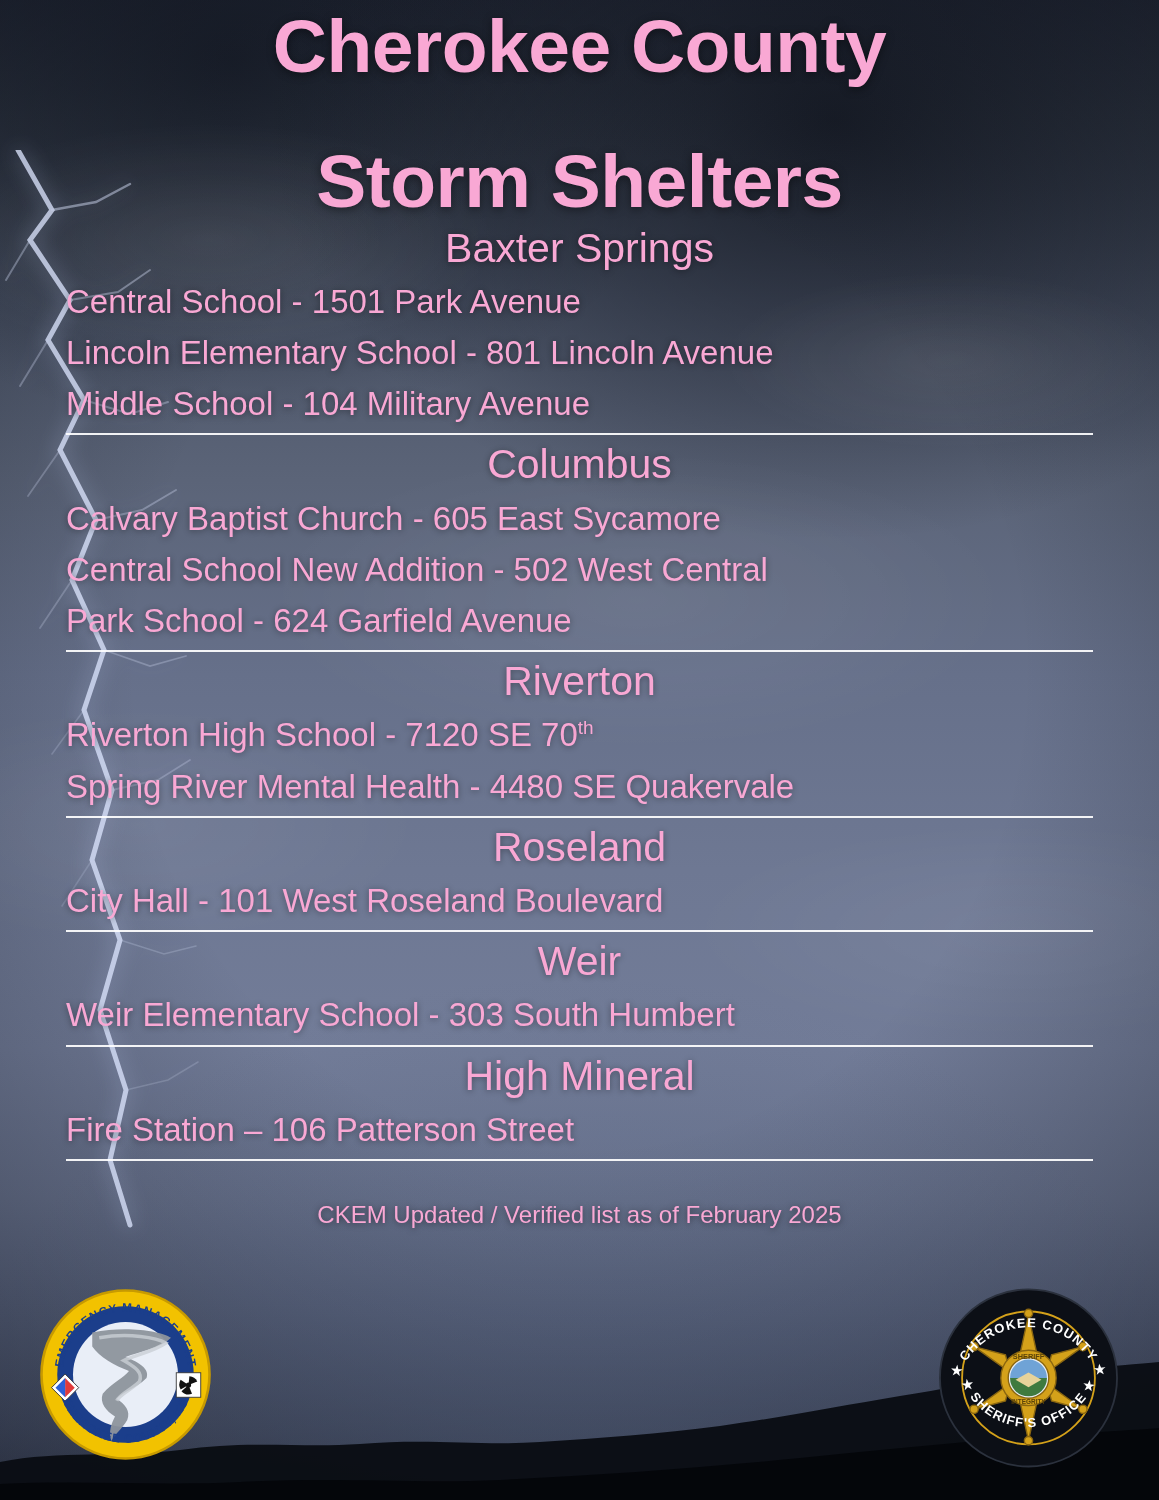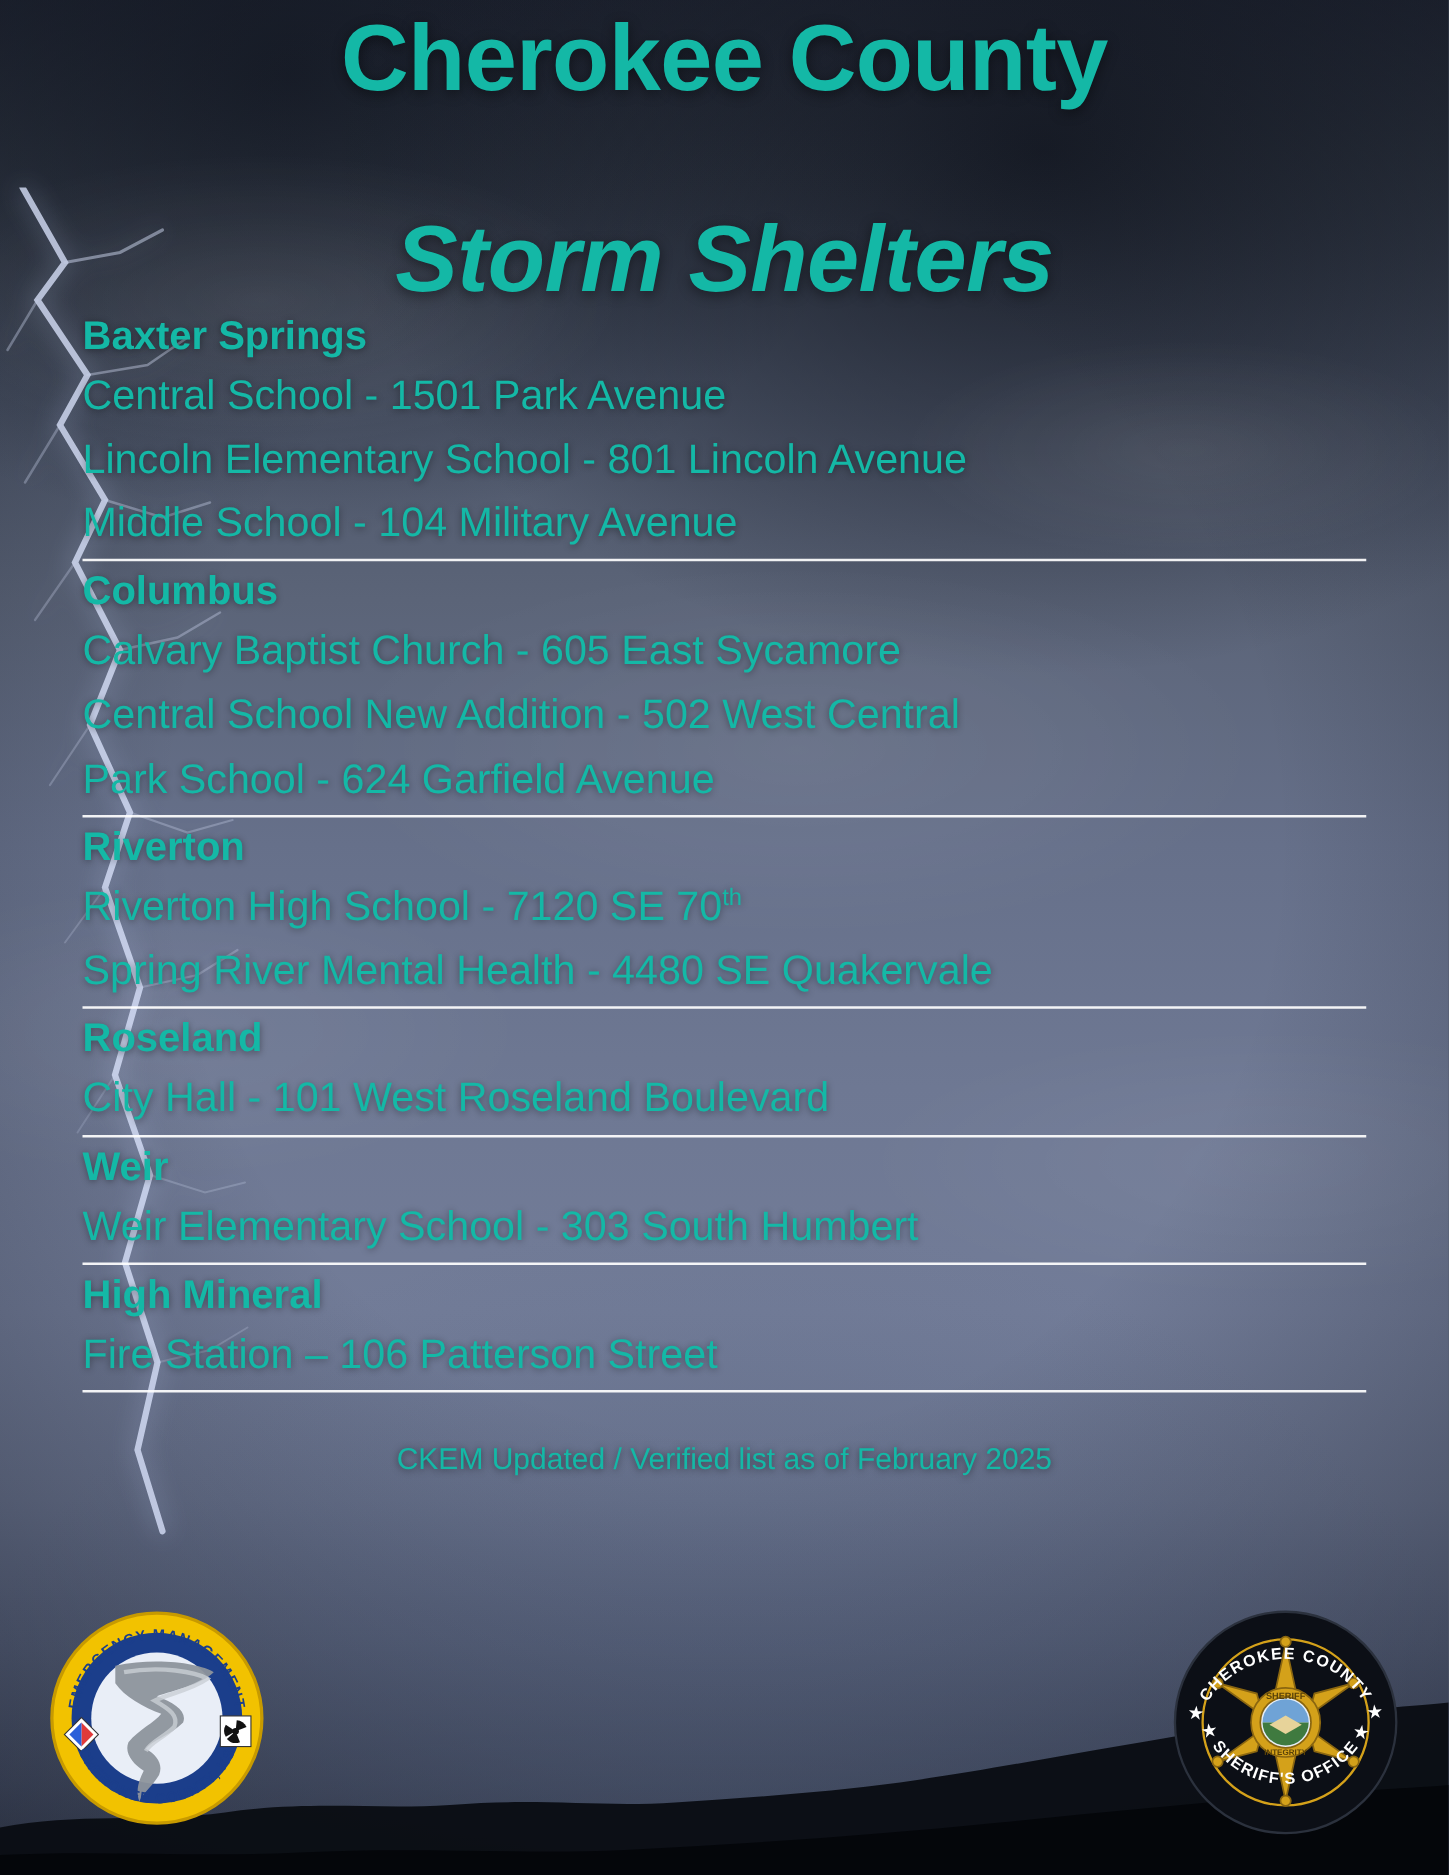--- a/index.html
+++ b/index.html
@@ -10,21 +10,21 @@
     font-family: "Liberation Sans", sans-serif;
     background: #2b3445;
     overflow: hidden;
   }
 
   #poster {
     position: relative;
     width: 1159px;
     height: 1500px;
     overflow: hidden;
-    color: #14b8a6;
+    color: #f9a8d4;
   }
 
   
   .bg-base {
     position: absolute;
     inset: 0;
     background:
       radial-gradient(ellipse 70% 40% at 72% 8%, rgba(18,22,32,0.85) 0%, rgba(18,22,32,0) 70%),
       radial-gradient(ellipse 60% 35% at 20% 4%, rgba(20,25,36,0.8) 0%, rgba(20,25,36,0) 70%),
       radial-gradient(ellipse 80% 50% at 50% 100%, rgba(86,99,127,0.55) 0%, rgba(86,99,127,0) 70%),
@@ -94,28 +94,28 @@
     text-align: center;
     padding-top: 8px;
   }
   .title-line {
     font-size: 75px;
     font-weight: bold;
     line-height: 1.03;
     letter-spacing: -0.5px;
     text-shadow: 0 2px 10px rgba(0,0,0,0.45);
   }
-  .title-line.second { margin-top: 84px; font-style: italic; }
+  .title-line.second { margin-top: 58px; }
 
   .city-section { margin-top: 0; }
 
   .city-name {
-    text-align: left;
-    font-size: 32px;
-    font-weight: bold;
+    text-align: center;
+    font-size: 41px;
+    font-weight: normal;
     line-height: 1.35;
     text-shadow: 0 1px 6px rgba(0,0,0,0.4);
   }
 
   .shelter {
     font-size: 33px;
     font-weight: 400;
     line-height: 1.55;
     text-shadow: 0 1px 6px rgba(0,0,0,0.4);
     white-space: nowrap;

